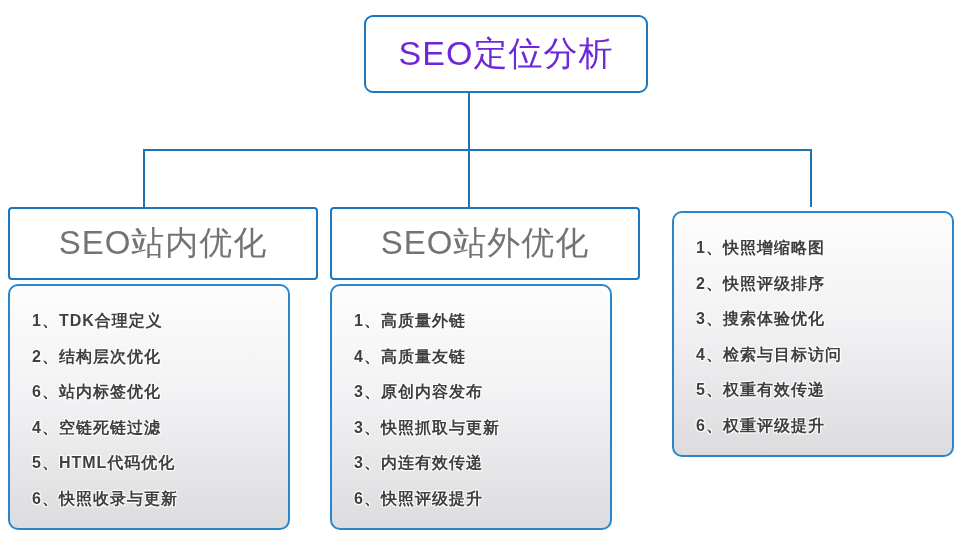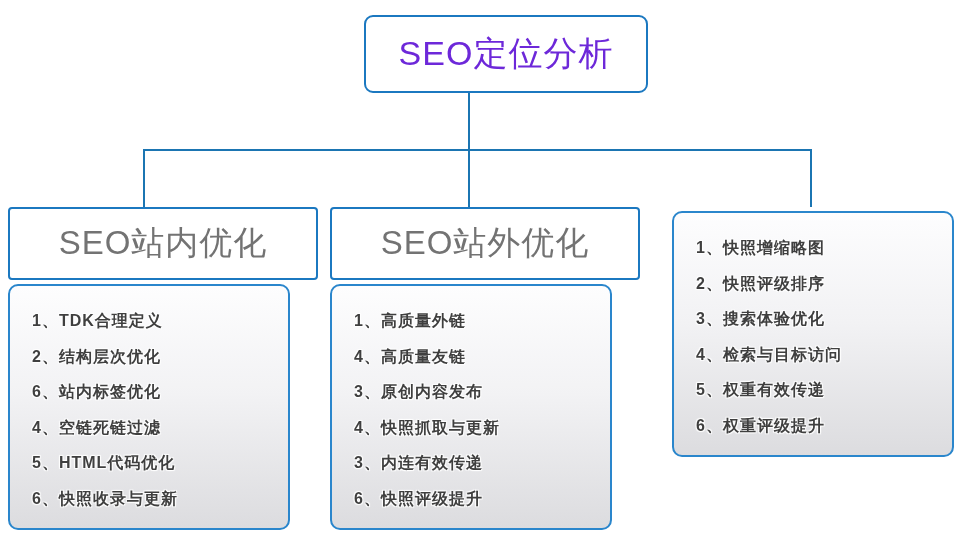--- a/index.html
+++ b/index.html
@@ -107,21 +107,21 @@
   </div>
 
   <div class="column column-middle">
     <div class="col-header">
       <span>SEO站外优化</span>
     </div>
     <div class="col-list">
       <div class="list-item">1、高质量外链</div>
       <div class="list-item">4、高质量友链</div>
       <div class="list-item">3、原创内容发布</div>
-      <div class="list-item">4、快照抓取与更新</div>
+      <div class="list-item">3、快照抓取与更新</div>
       <div class="list-item">3、内连有效传递</div>
       <div class="list-item">6、快照评级提升</div>
     </div>
   </div>
 
   <div class="column column-right">
     <div class="col-list">
       <div class="list-item">1、快照增缩略图</div>
       <div class="list-item">2、快照评级排序</div>
       <div class="list-item">3、搜索体验优化</div>

